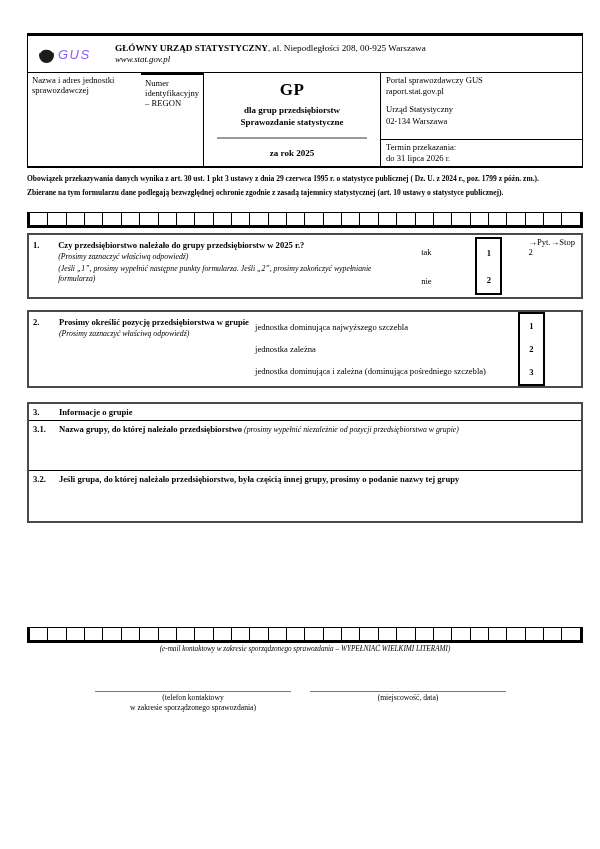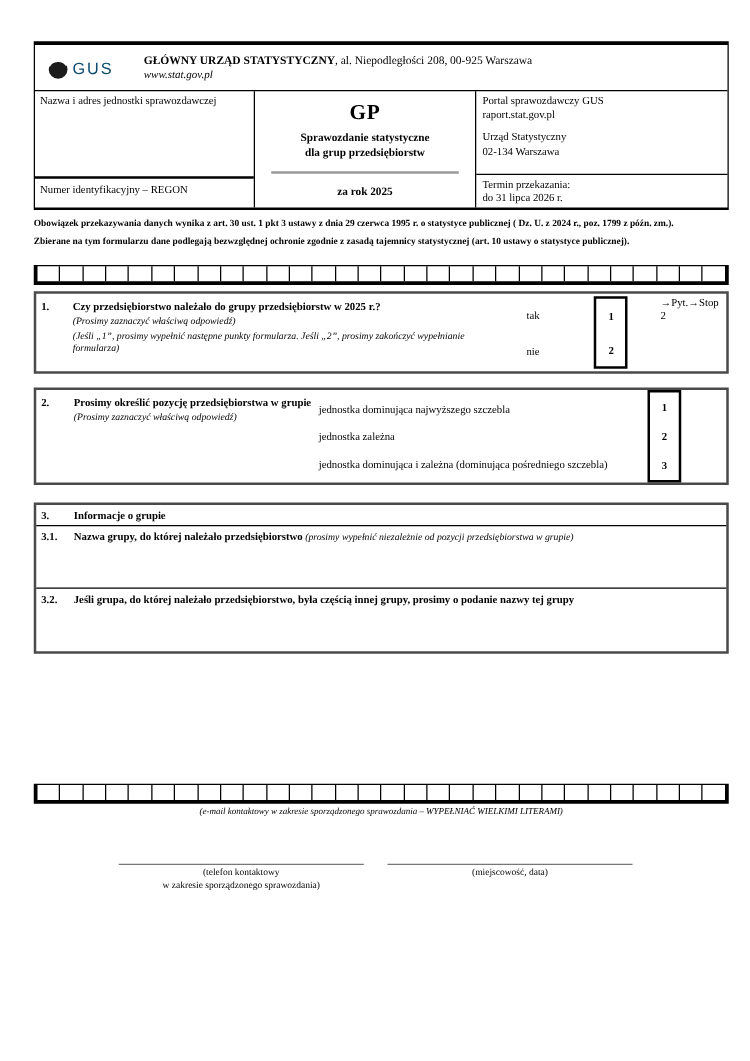--- a/index.html
+++ b/index.html
@@ -20,29 +20,29 @@
     border-top: 3px solid #000;
     border-bottom: 2px solid #000;
   }
   .hdr-row1 {
     display: flex; align-items: center;
     height: 37px; border-bottom: 1px solid #000;
   }
   .gus-logo { display: flex; align-items: center; margin-left: 9px; width: 64px; }
   .gus-logo-text {
     font-family: "Liberation Sans", sans-serif;
-    font-size: 13px; letter-spacing: 1.5px; color: #0c4a6e; margin-left: 2px;
+    font-size: 13px; letter-spacing: 1.5px; color: #8b5cf6; margin-left: 2px; font-style: italic;
   }
   .hdr-title-wrap { margin-left: 14px; line-height: 1.25; }
   .hdr-title { font-size: 9.2px; }
   .hdr-title b { font-weight: bold; }
   .hdr-www { font-size: 8.8px; font-weight: normal; font-style: italic; }
 
   .hdr-row2 { display: flex; height: 93px; }
-  .hdr-col-left { width: 176px; border-right: 1px solid #000; display: flex; flex-direction: column; }
+  .hdr-col-left { width: 176px; border-right: 1px solid #000; display: flex; flex-direction: row; }
   .hdr-cell-name { height: 68px; padding: 2px 4px; font-size: 8.6px; }
   .hdr-cell-regon { flex: 1; border-top: 2px solid #000; padding: 3px 4px; font-size: 8.6px; }
   .hdr-col-mid { width: 177px; border-right: 1px solid #000; text-align: center; display: flex; flex-direction: column; }
   .gp-symbol { font-size: 17px; font-weight: bold; margin-top: 7px; letter-spacing: .5px; }
   .gp-subtitle { font-size: 9px; font-weight: bold; line-height: 1.3; margin-top: 5px; }
   .gp-divider { border-top: 2px solid #999; margin: 9px 13px 0 13px; }
   .gp-year { font-size: 9px; font-weight: bold; margin-top: 9px; }
   .hdr-col-right { flex: 1; display: flex; flex-direction: column; font-size: 8.6px; }
   .hdr-cell-portal { height: 68px; padding: 2px 5px; line-height: 1.3; }
   .hdr-portal-block2 { margin-top: 7px; }
@@ -140,22 +140,22 @@
           <div class="hdr-cell-name">
             <span>Nazwa i adres jednostki sprawozdawczej</span>
           </div>
           <div class="hdr-cell-regon">
             <span>Numer identyfikacyjny – REGON</span>
           </div>
         </div>
         <div class="hdr-col-mid">
           <div class="gp-symbol">GP</div>
           <div class="gp-subtitle">
+            <div>dla grup przedsiębiorstw</div>
             <div>Sprawozdanie statystyczne</div>
-            <div>dla grup przedsiębiorstw</div>
           </div>
           <div class="gp-divider"></div>
           <div class="gp-year">za rok 2025</div>
         </div>
         <div class="hdr-col-right">
           <div class="hdr-cell-portal">
             <div>Portal sprawozdawczy GUS</div>
             <div>raport.stat.gov.pl</div>
             <div class="hdr-portal-block2">
               <div>Urząd Statystyczny</div>

